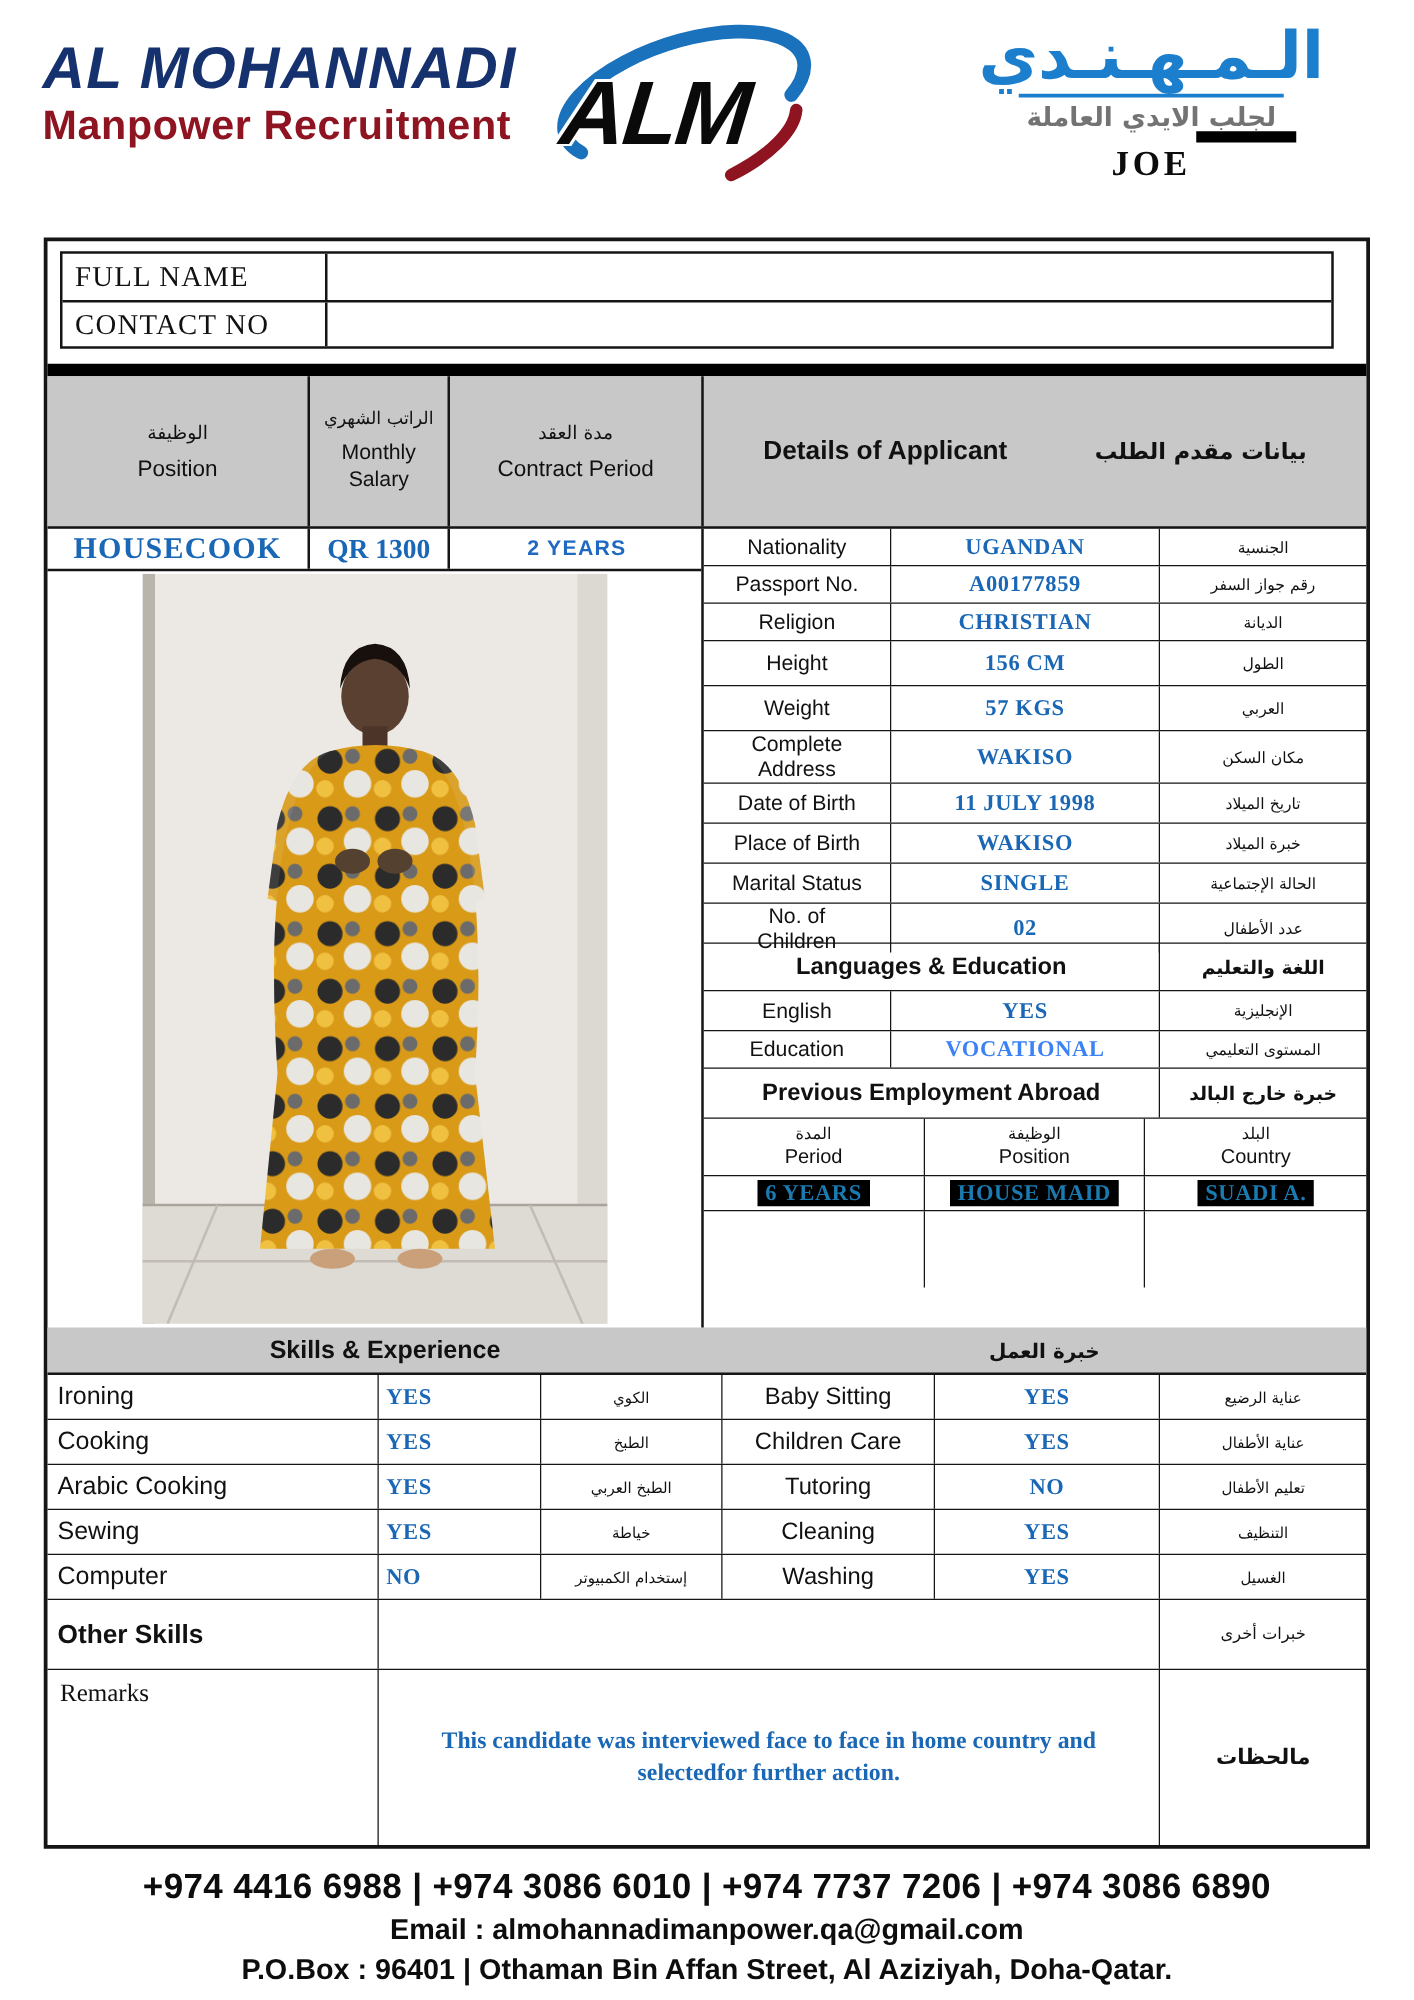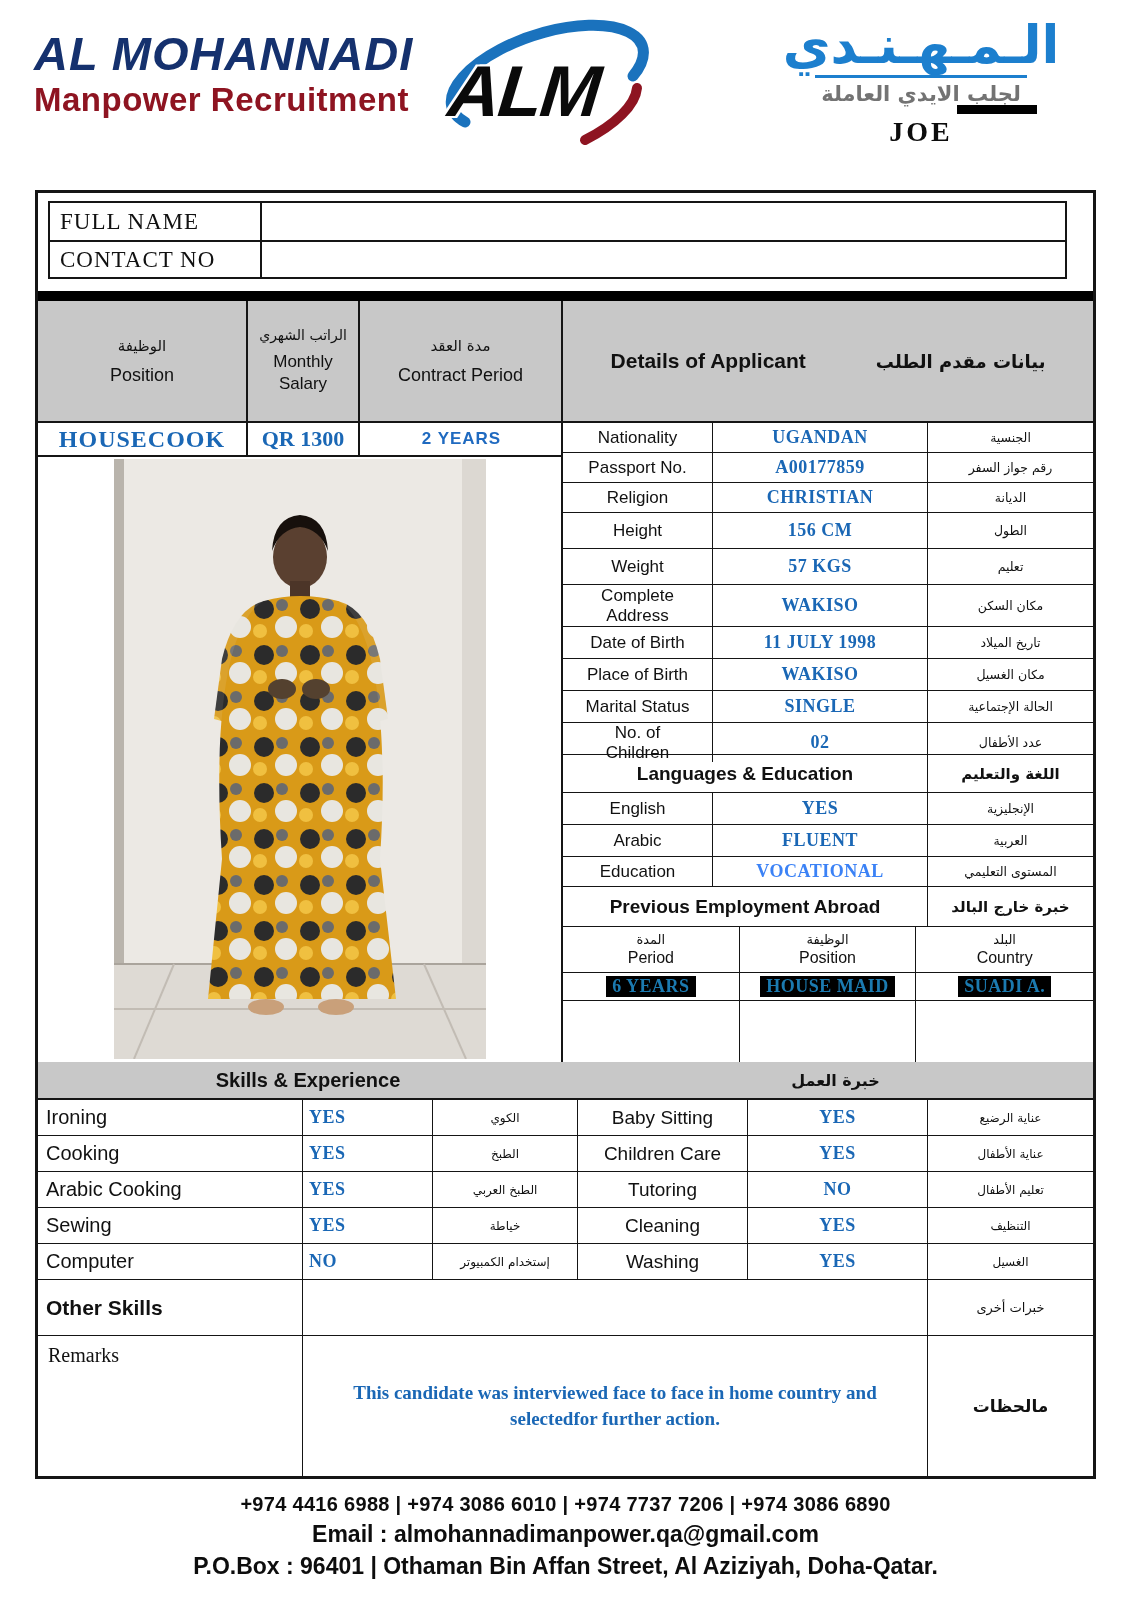--- a/index.html
+++ b/index.html
@@ -103,21 +103,21 @@
   .remarks-row { display:grid; grid-template-columns:265px 625px 1fr; height:140px; }
   .remarks-row > div { border-right:1.5px solid #151515; }
   .remarks-row > div:last-child { border-right:none; display:flex; align-items:center; justify-content:center;
                                   font-family:"DejaVu Sans",sans-serif; font-weight:bold; font-size:17px; }
   .remarks-label { font-family:"Liberation Serif",serif; font-size:20px; padding:8px 0 0 10px; }
   .remarks-text { display:flex; align-items:center; justify-content:center; text-align:center; }
   .remarks-text span { font-family:"Liberation Serif",serif; font-weight:bold; font-size:19px; color:#1a67b5; max-width:600px; line-height:1.35; }
 
   
   .footer { text-align:center; margin-top:14px; font-weight:bold; color:#0d0d0d; }
-  .f1 { font-size:20px; letter-spacing:.3px; }
+  .f1 { font-size:28px; letter-spacing:.3px; }
   .f2 { font-size:23px; margin-top:5px; }
   .f3 { font-size:23px; margin-top:5px; }
 </style>
 </head>
 <body>
 
 <div class="page">
 
   <div class="hdr">
     <div class="brand">
@@ -238,36 +238,36 @@
           <div class="da" dir="rtl">الديانة</div>
         </div>
         <div class="drow h36">
           <div class="dl">Height</div>
           <div class="dv">156 CM</div>
           <div class="da" dir="rtl">الطول</div>
         </div>
         <div class="drow h36">
           <div class="dl">Weight</div>
           <div class="dv">57 KGS</div>
-          <div class="da" dir="rtl">تعليم</div>
+          <div class="da" dir="rtl">العربي</div>
         </div>
         <div class="drow h42">
           <div class="dl">Complete Address</div>
           <div class="dv">WAKISO</div>
           <div class="da" dir="rtl">مكان السكن</div>
         </div>
         <div class="drow h32">
           <div class="dl">Date of Birth</div>
           <div class="dv">11 JULY 1998</div>
           <div class="da" dir="rtl">تاريخ الميلاد</div>
         </div>
         <div class="drow h32">
           <div class="dl">Place of Birth</div>
           <div class="dv">WAKISO</div>
-          <div class="da" dir="rtl">مكان الغسيل</div>
+          <div class="da" dir="rtl">خبرة الميلاد</div>
         </div>
         <div class="drow h32">
           <div class="dl">Marital Status</div>
           <div class="dv">SINGLE</div>
           <div class="da" dir="rtl">الحالة الإجتماعية</div>
         </div>
         <div class="drow h32">
           <div class="dl">No. of Children</div>
           <div class="dv">02</div>
           <div class="da" dir="rtl">عدد الأطفال</div>
@@ -275,25 +275,20 @@
 
         <div class="sec-head h38">
           <div class="en">Languages &amp; Education</div>
           <div class="ar" dir="rtl">اللغة والتعليم</div>
         </div>
 
         <div class="drow h32">
           <div class="dl">English</div>
           <div class="dv">YES</div>
           <div class="da" dir="rtl">الإنجليزية</div>
-        </div>
-        <div class="drow h32">
-          <div class="dl">Arabic</div>
-          <div class="dv">FLUENT</div>
-          <div class="da" dir="rtl">العربية</div>
         </div>
         <div class="drow h30">
           <div class="dl">Education</div>
           <div class="dv cyan">VOCATIONAL</div>
           <div class="da" dir="rtl">المستوى التعليمي</div>
         </div>
 
         <div class="sec-head h40">
           <div class="en">Previous Employment Abroad</div>
           <div class="ar" dir="rtl">خبرة خارج البالد</div>

